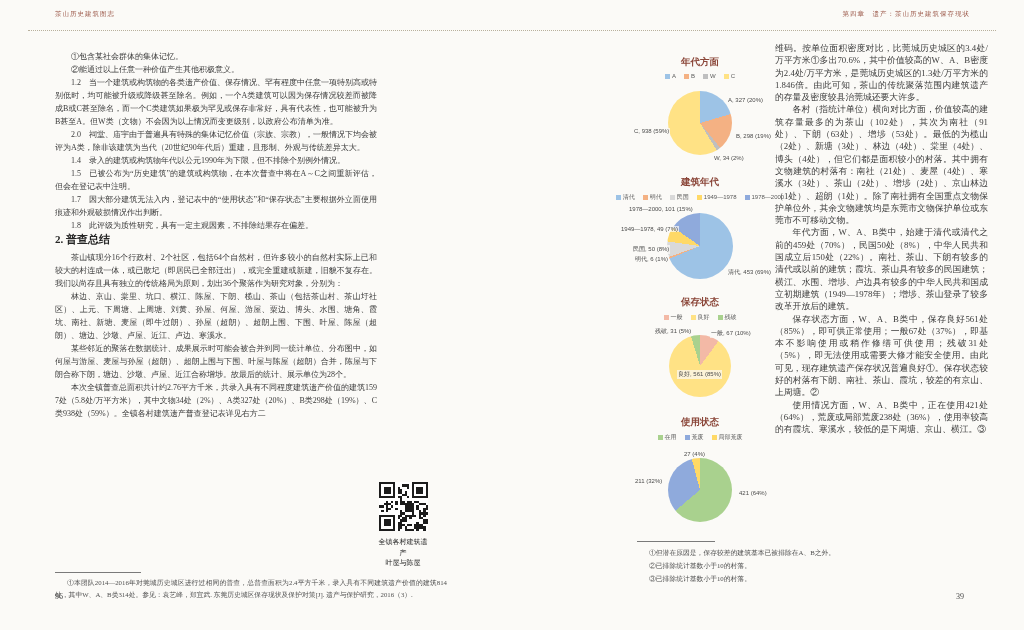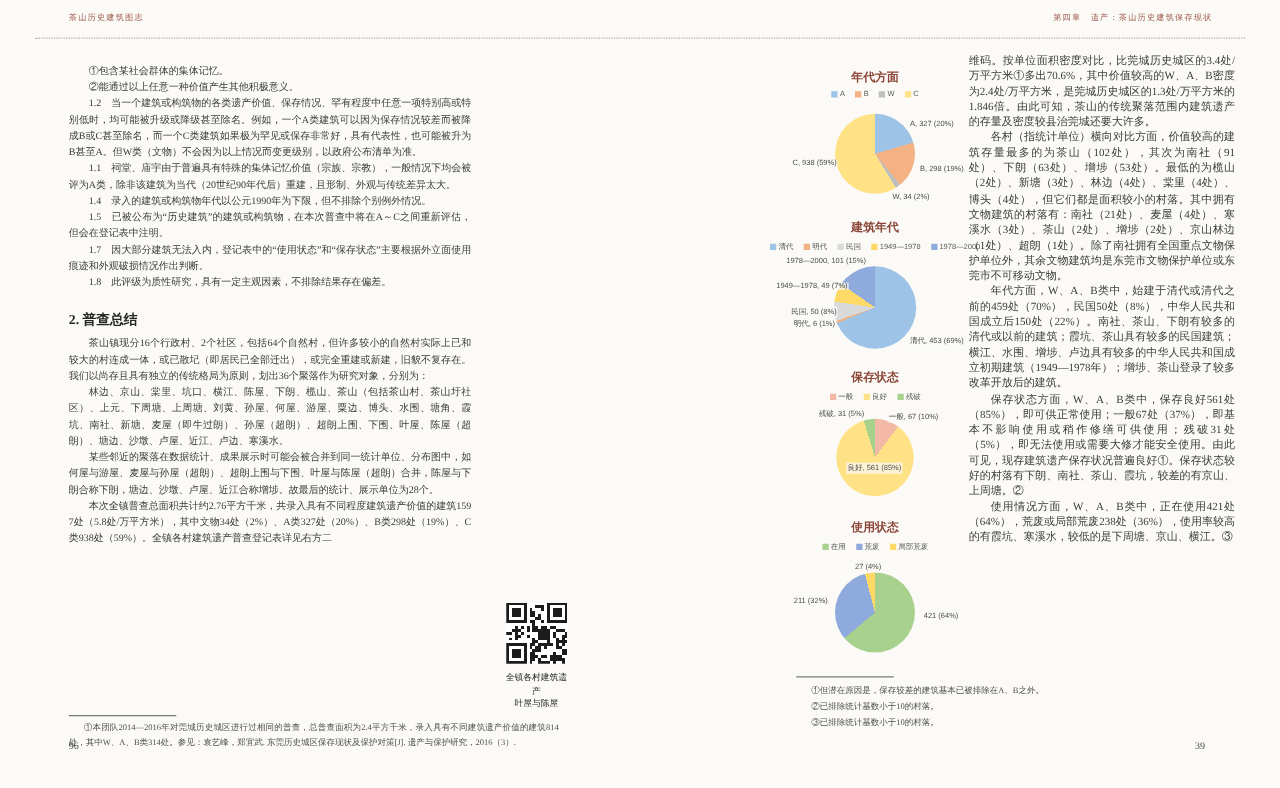--- a/index.html
+++ b/index.html
@@ -17,28 +17,28 @@
 
   .pageno{position:absolute;top:592px;font-size:8px;color:#4a4a4a;}
   .pageno.lft{left:55px;}
   .pageno.rgt{right:60px;}
 
   
   .body-col{position:absolute;left:55px;top:50px;width:322px;height:512px;overflow:hidden;
             font-size:8px;line-height:13px;color:#3b3b3b;text-align:justify;word-break:break-all;}
   .para{margin:0;text-indent:2em;}
   .para.noindent{text-indent:0;}
-  .h2{margin:17px 0 5px 0;font-size:11px;line-height:14px;color:#262626;font-weight:bold;text-indent:0;}
+  .h2{margin:0 0 5px 0;font-size:11px;line-height:14px;color:#262626;font-weight:bold;text-indent:0;}
 
   
   .body-col-r{position:absolute;left:263px;top:42px;width:213px;height:500px;overflow:hidden;
               font-size:8.8px;line-height:12.3px;color:#3b3b3b;text-align:justify;word-break:break-all;}
 
   
-  .qr-block{position:absolute;left:402px;top:482px;width:54px;text-align:center;}
+  .qr-block{position:absolute;left:376px;top:482px;width:54px;text-align:center;}
   .qr-block svg{display:block;margin:0 auto;}
   .qr-caption{margin-top:6px;font-size:7px;line-height:10.5px;color:#222;}
 
   
   .footnote-block{position:absolute;font-size:6.8px;color:#4f4f4f;text-align:justify;word-break:break-all;}
   .fn-rule{border-top:1px solid #7a7a7a;margin-bottom:4px;}
   .footnote-block.lft{left:55px;top:572px;width:392px;line-height:12px;}
   .footnote-block.lft .fn-rule{width:86px;}
   .footnote-block.rgt{left:125px;top:541px;width:336px;line-height:13px;}
   .footnote-block.rgt .fn-rule{width:78px;}
@@ -64,21 +64,21 @@
 
 <div class="spread">
   <div class="dotted-rule"></div>
 
   <div class="page left">
     <div class="running-head lft">茶山历史建筑图志</div>
     <div class="body-col">
         <p class="para">①包含某社会群体的集体记忆。</p>
         <p class="para">②能通过以上任意一种价值产生其他积极意义。</p>
         <p class="para">1.2　当一个建筑或构筑物的各类遗产价值、保存情况、罕有程度中任意一项特别高或特别低时，均可能被升级或降级甚至除名。例如，一个A类建筑可以因为保存情况较差而被降成B或C甚至除名，而一个C类建筑如果极为罕见或保存非常好，具有代表性，也可能被升为B甚至A。但W类（文物）不会因为以上情况而变更级别，以政府公布清单为准。</p>
-        <p class="para">1.1　祠堂、庙宇由于普遍具有特殊的集体记忆价值（宗族、宗教），一般情况下均会被评为A类，除非该建筑为当代（20世纪90年代后）重建，且形制、外观与传统差异太大。</p>
+        <p class="para">2.0　祠堂、庙宇由于普遍具有特殊的集体记忆价值（宗族、宗教），一般情况下均会被评为A类，除非该建筑为当代（20世纪90年代后）重建，且形制、外观与传统差异太大。</p>
         <p class="para">1.4　录入的建筑或构筑物年代以公元1990年为下限，但不排除个别例外情况。</p>
         <p class="para">1.5　已被公布为“历史建筑”的建筑或构筑物，在本次普查中将在A～C之间重新评估，但会在登记表中注明。</p>
         <p class="para">1.7　因大部分建筑无法入内，登记表中的“使用状态”和“保存状态”主要根据外立面使用痕迹和外观破损情况作出判断。</p>
         <p class="para">1.8　此评级为质性研究，具有一定主观因素，不排除结果存在偏差。</p>
         <h2 class="h2">2. 普查总结</h2>
         <p class="para">茶山镇现分16个行政村、2个社区，包括64个自然村，但许多较小的自然村实际上已和较大的村连成一体，或已散圮（即居民已全部迁出），或完全重建或新建，旧貌不复存在。我们以尚存且具有独立的传统格局为原则，划出36个聚落作为研究对象，分别为：</p>
         <p class="para">林边、京山、棠里、坑口、横江、陈屋、下朗、榄山、茶山（包括茶山村、茶山圩社区）、上元、下周塘、上周塘、刘黄、孙屋、何屋、游屋、粟边、博头、水围、塘角、霞坑、南社、新塘、麦屋（即牛过朗）、孙屋（超朗）、超朗上围、下围、叶屋、陈屋（超朗）、塘边、沙墩、卢屋、近江、卢边、寒溪水。</p>
         <p class="para">某些邻近的聚落在数据统计、成果展示时可能会被合并到同一统计单位、分布图中，如何屋与游屋、麦屋与孙屋（超朗）、超朗上围与下围、叶屋与陈屋（超朗）合并，陈屋与下朗合称下朗，塘边、沙墩、卢屋、近江合称增埗。故最后的统计、展示单位为28个。</p>
         <p class="para">本次全镇普查总面积共计约2.76平方千米，共录入具有不同程度建筑遗产价值的建筑1597处（5.8处/万平方米），其中文物34处（2%）、A类327处（20%）、B类298处（19%）、C类938处（59%）。全镇各村建筑遗产普查登记表详见右方二</p>
       </div>

